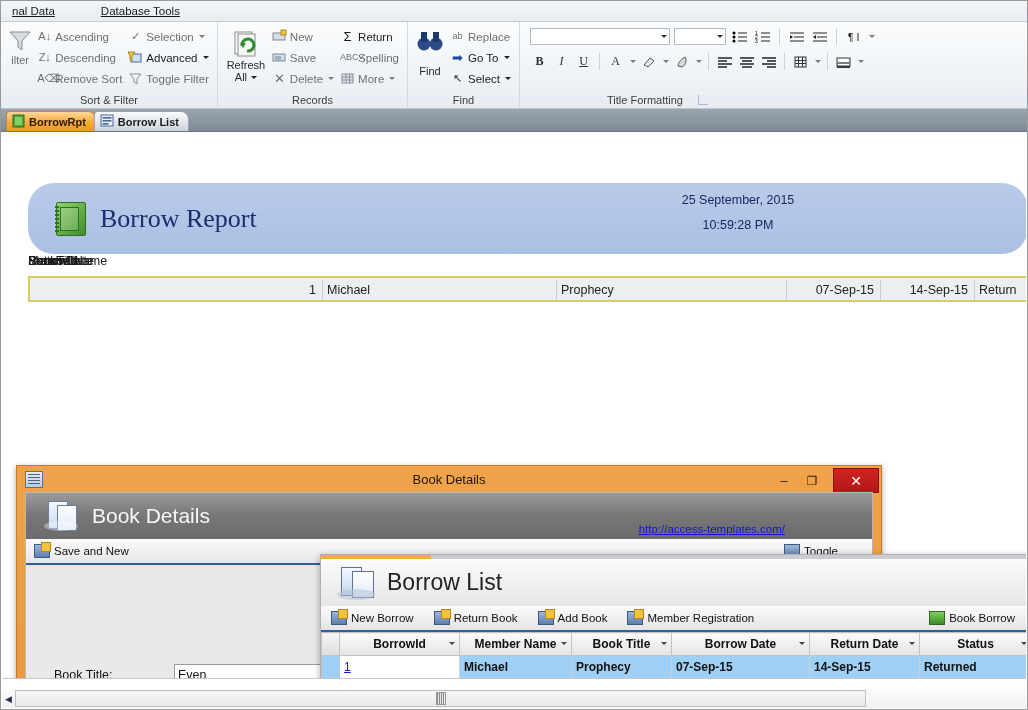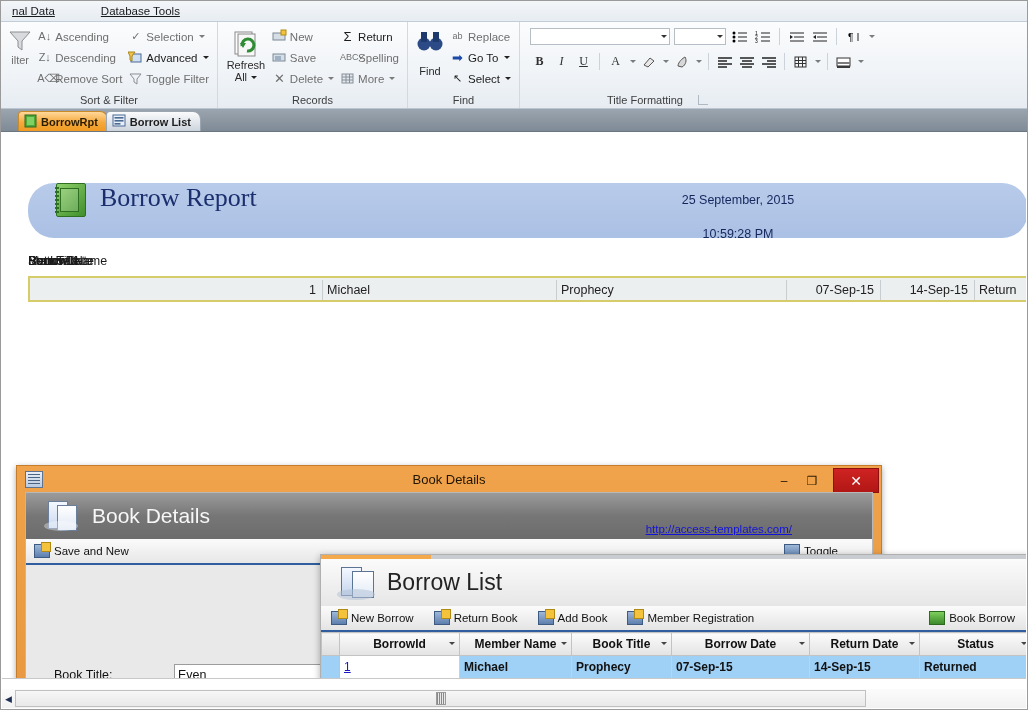--- a/index.html
+++ b/index.html
@@ -133,21 +133,21 @@
     display: flex; align-items: center; justify-content: center;
     font-size: 12px; color: #303030;
   }
   .sep-v { width: 1px; height: 17px; background: #cbd2d9; margin: 0 3px; }
 
   
   .obj-tabs {
     height: 22px;
     background: linear-gradient(#9ba5af, #7e8a96);
     display: flex; align-items: flex-end;
-    padding-left: 17px;
+    padding-left: 5px;
     border-bottom: 1px solid #6b7681;
   }
   .otab {
     height: 20px;
     display: flex; align-items: center; gap: 4px;
     padding: 0 9px 0 5px;
     font-size: 11px; font-weight: bold;
     border-top-left-radius: 4px; border-top-right-radius: 8px;
     box-sizing: border-box;
     white-space: nowrap;
@@ -165,23 +165,23 @@
 
   
   .canvas {
     position: absolute;
     left: 1px; right: 1px; top: 161px; bottom: 31px;
     background: #ffffff;
     overflow: hidden;
   }
   .rpt-header {
     position: absolute; left: 26px; top: 21px;
-    width: 1000px; height: 55px;
+    width: 1000px; height: 71px;
     background: linear-gradient(#b9cbea, #aac0e4);
-    display: flex; align-items: flex-start; border-radius: 26px;
+    display: flex; align-items: center; border-radius: 26px;
   }
   .rpt-icon {
     width: 28px; height: 32px; margin-left: 28px;
     background: linear-gradient(135deg,#8fd06b,#3f8f2c);
     border: 1px solid #2f6f21;
     border-radius: 2px;
     position: relative;
   }
   .rpt-icon::before {
     content: ""; position: absolute; left: 3px; top: 4px;
@@ -197,21 +197,21 @@
     margin-left: 14px;
     font-family: "Liberation Serif", serif;
     font-size: 26px; color: #1b2f6e;
   }
   .rpt-dates {
     position: absolute; left: 560px; top: 6px;
     width: 300px; text-align: center;
     color: #15265c; font-size: 12.5px;
     line-height: 22px;
   }
-  .rpt-dates .d2 { margin-top: 12px; }
+  .rpt-dates .d2 { margin-top: 3px; }
 
   .rpt-colhead {
     position: absolute; left: 26px; top: 88px;
     width: 1000px; height: 26px;
     border-bottom: 1px solid #b9b9b9;
   }
   .rpt-colhead span {
     position: absolute; top: 4px;
     font-size: 12.5px; color: #1a1a1a;
   }
@@ -298,21 +298,21 @@
     background: linear-gradient(#ffffff,#dfe8f5); border: 1px solid #6b7f9c;
   }
   .bd-banner .bico .p3 {
     position: absolute; left: 0; bottom: 0; width: 34px; height: 10px;
     border-radius: 50%; background: rgba(255,255,255,.35);
   }
   .bd-banner .btitle {
     margin-left: 12px; font-size: 21px; color: #f7f7f7;
   }
   .bd-banner .blink {
-    position: absolute; right: 80px; bottom: 4px;
+    position: absolute; right: 87px; bottom: 4px;
     font-size: 11.5px; color: #1414d8; text-decoration: underline;
   }
   .bd-cmdbar {
     height: 24px;
     background: linear-gradient(#fbfbfb,#e7e7e7);
     border-bottom: 2px solid #2f5d9e;
     display: flex; align-items: center;
     position: relative;
   }
   .bd-cmd {

